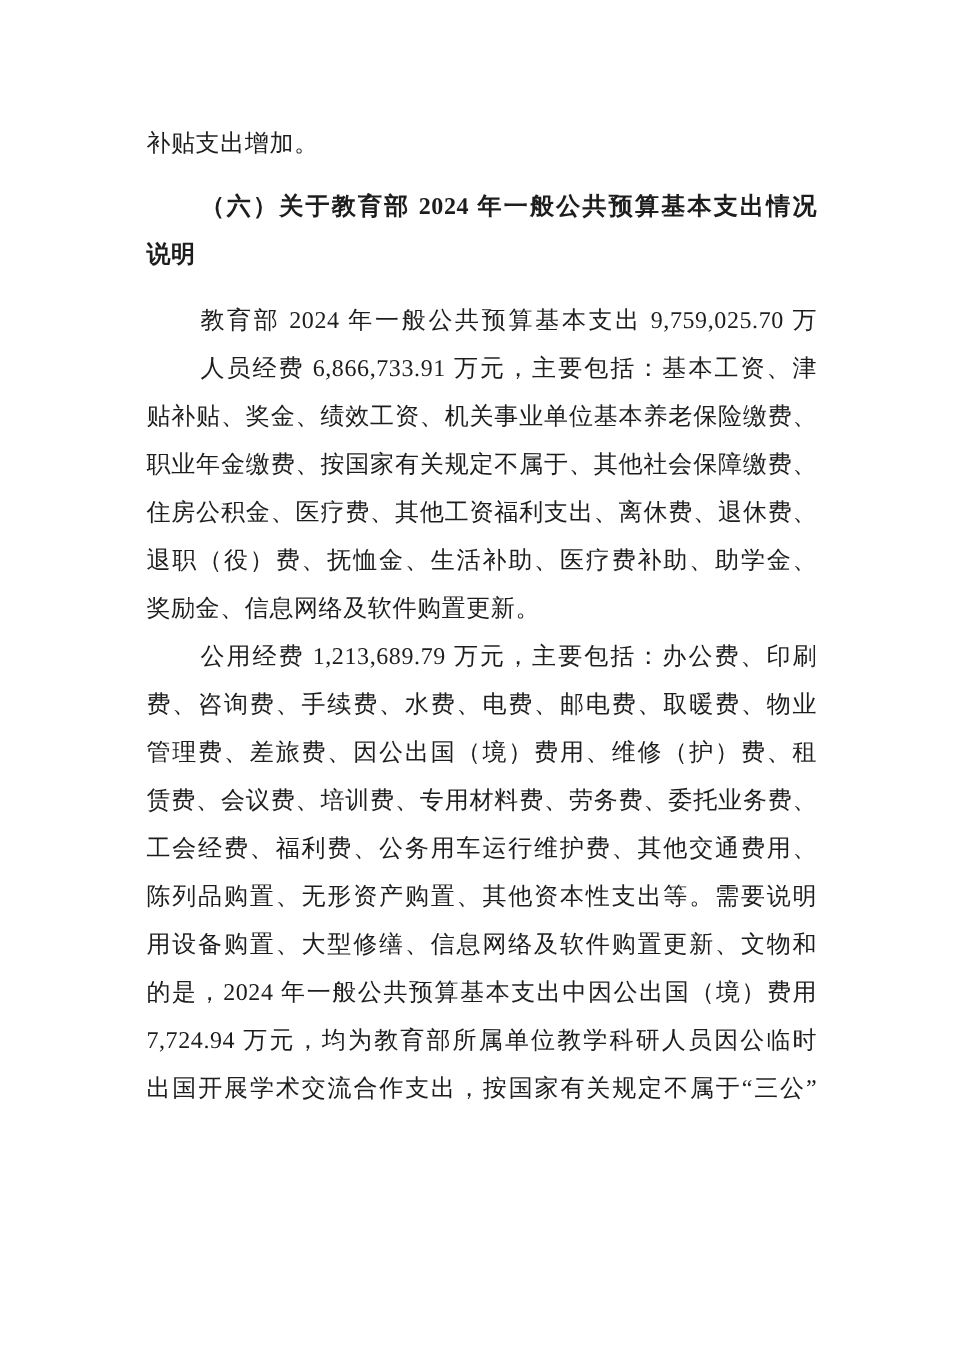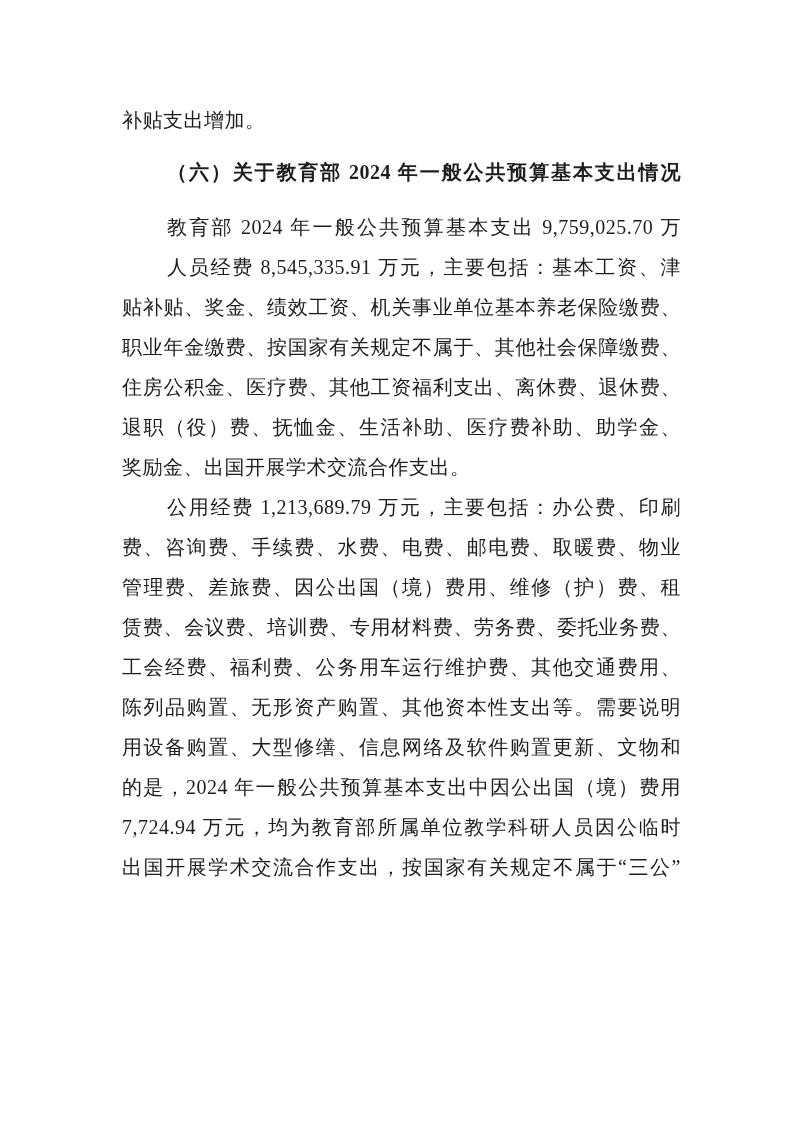--- a/index.html
+++ b/index.html
@@ -52,31 +52,32 @@
 </head>
 <body>
 
 <div class="page">
   <div class="content" id="doc-body">
       <div class="block paragraph">
         <div class="line nofill">补贴支出增加。</div>
       </div>
       <div class="block heading">
         <div class="line fill indent">（六）关于教育部 2024 年一般公共预算基本支出情况</div>
+        <div class="line nofill">说明</div>
       </div>
       <div class="block paragraph">
         <div class="line fill indent">教育部 2024 年一般公共预算基本支出 9,759,025.70 万</div>
       </div>
       <div class="block paragraph">
-        <div class="line fill indent">人员经费 8,545,335.91 万元，主要包括：基本工资、津</div>
+        <div class="line fill indent">人员经费 6,866,733.91 万元，主要包括：基本工资、津</div>
         <div class="line fill">贴补贴、奖金、绩效工资、机关事业单位基本养老保险缴费、</div>
         <div class="line fill">职业年金缴费、按国家有关规定不属于、其他社会保障缴费、</div>
         <div class="line fill">住房公积金、医疗费、其他工资福利支出、离休费、退休费、</div>
         <div class="line fill">退职（役）费、抚恤金、生活补助、医疗费补助、助学金、</div>
-        <div class="line nofill">奖励金、出国开展学术交流合作支出。</div>
+        <div class="line nofill">奖励金、信息网络及软件购置更新。</div>
       </div>
       <div class="block paragraph">
         <div class="line fill indent">公用经费 1,213,689.79 万元，主要包括：办公费、印刷</div>
         <div class="line fill">费、咨询费、手续费、水费、电费、邮电费、取暖费、物业</div>
         <div class="line fill">管理费、差旅费、因公出国（境）费用、维修（护）费、租</div>
         <div class="line fill">赁费、会议费、培训费、专用材料费、劳务费、委托业务费、</div>
         <div class="line fill">工会经费、福利费、公务用车运行维护费、其他交通费用、</div>
         <div class="line fill">陈列品购置、无形资产购置、其他资本性支出等。需要说明</div>
         <div class="line fill">用设备购置、大型修缮、信息网络及软件购置更新、文物和</div>
         <div class="line fill">的是，2024 年一般公共预算基本支出中因公出国（境）费用</div>

